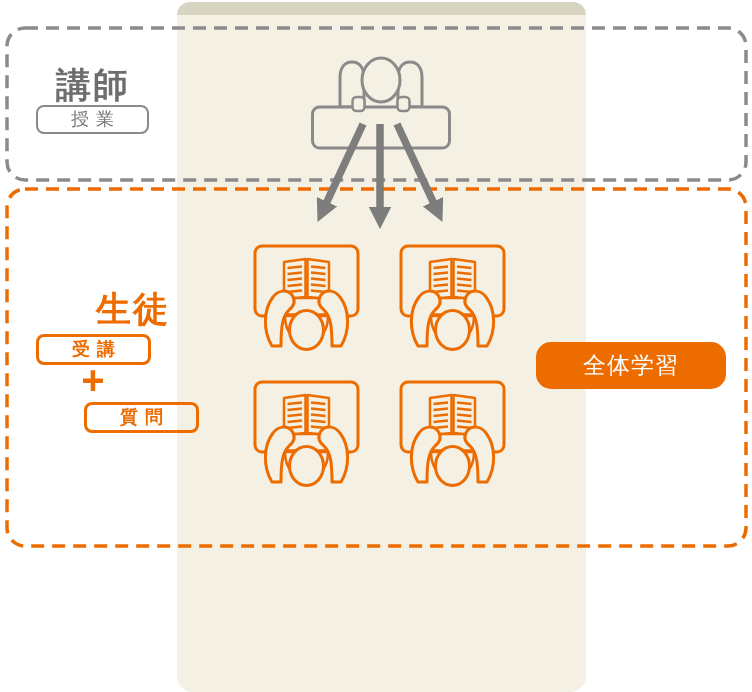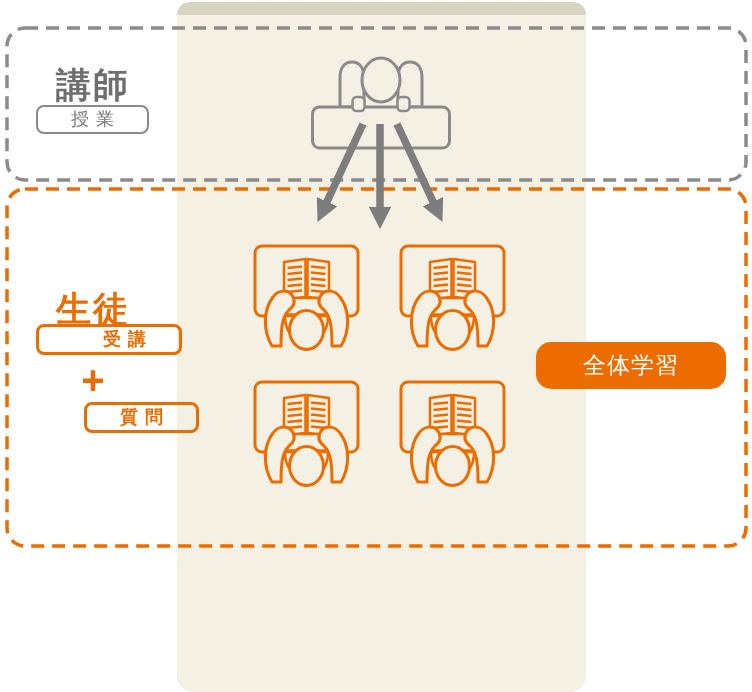--- a/index.html
+++ b/index.html
@@ -15,29 +15,29 @@
   .band-top {
     position:absolute; left:0; top:0; width:100%; height:13px;
     background:#d8d4c2; border-radius:16px 16px 0 0;
   }
   
   .gfx { position:absolute; left:0; top:0; z-index:2; }
   
   .left-col { position:absolute; left:0; top:0; width:186px; z-index:3; text-align:center; }
   .role-label { position:absolute; left:0; width:186px; font-size:35px; font-weight:bold; letter-spacing:2px; }
   .role-instructor { top:62px; color:#6e6e6e; }
-  .role-student { top:286px; color:#ed6c00; }
+  .role-student { top:286px; color:#ed6c00;padding-left:40px; }
   .pill {
     position:absolute; left:36px; width:109px; height:25px;
     border-radius:8px; display:flex; align-items:flex-start; justify-content:center;
   }
   .pill-gray { border:2.5px solid #8a8a8a; color:#7a7a7a; top:105px; }
   .pill-orange { border:3px solid #ed6c00; color:#ed6c00; font-weight:bold; }
   .pill span { font-size:18px; letter-spacing:7px; text-indent:7px; white-space:nowrap; }
-  .pill-juko { top:324px;padding-left:31px; }
+  .pill-juko { top:334px; }
   .pill-shitsumon { top:402px;margin-left:48px; }
   .plus-sign {
     position:absolute; left:0; top:360px; width:186px; text-align:center;
     color:#ed6c00; font-size:40px; font-weight:bold; line-height:40px;
   }
   
   .badge {
     position:absolute; left:536px; width:190px; height:47px; border-radius:5px;
     color:#ffffff; font-size:23px; display:flex; align-items:center; justify-content:center;
     letter-spacing:1px; z-index:3;

